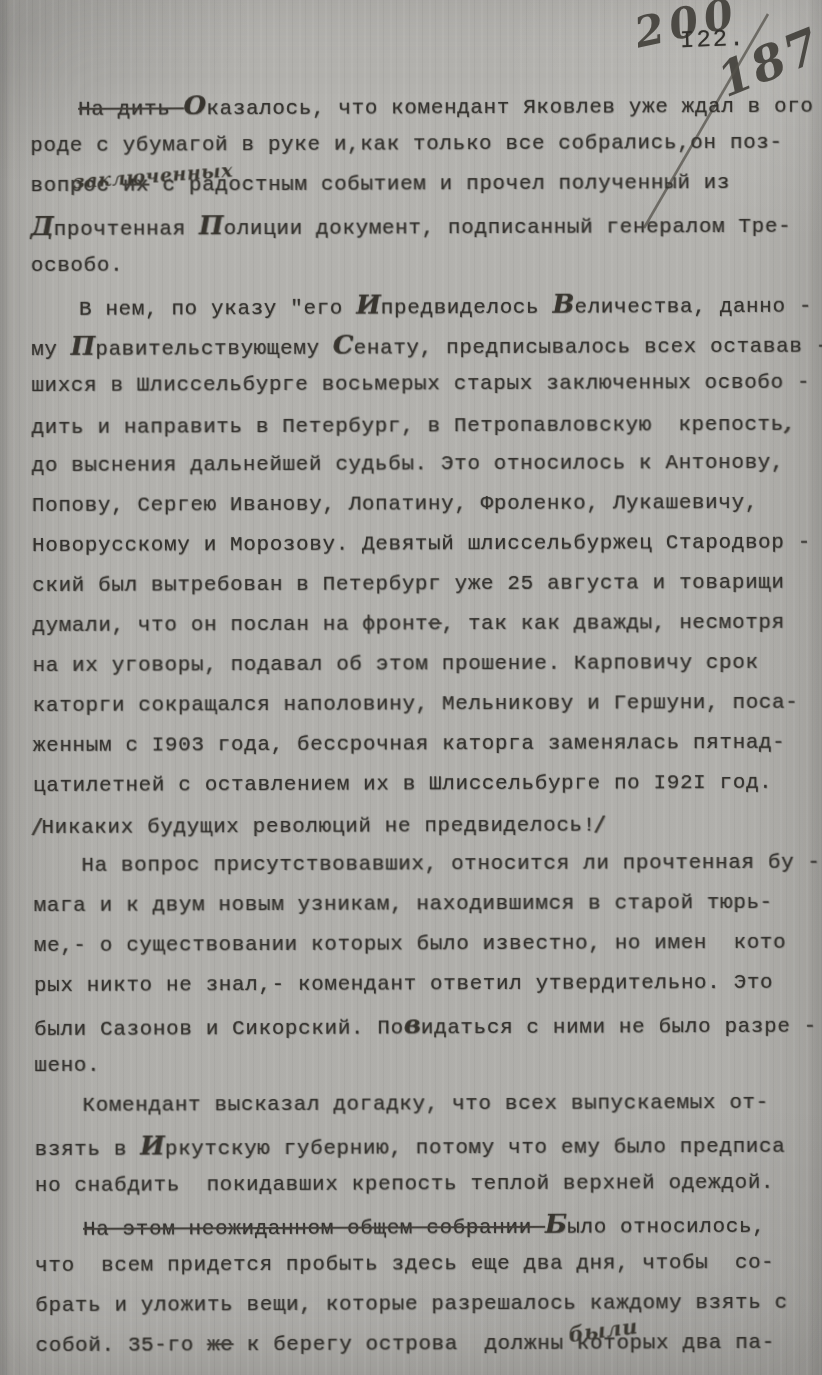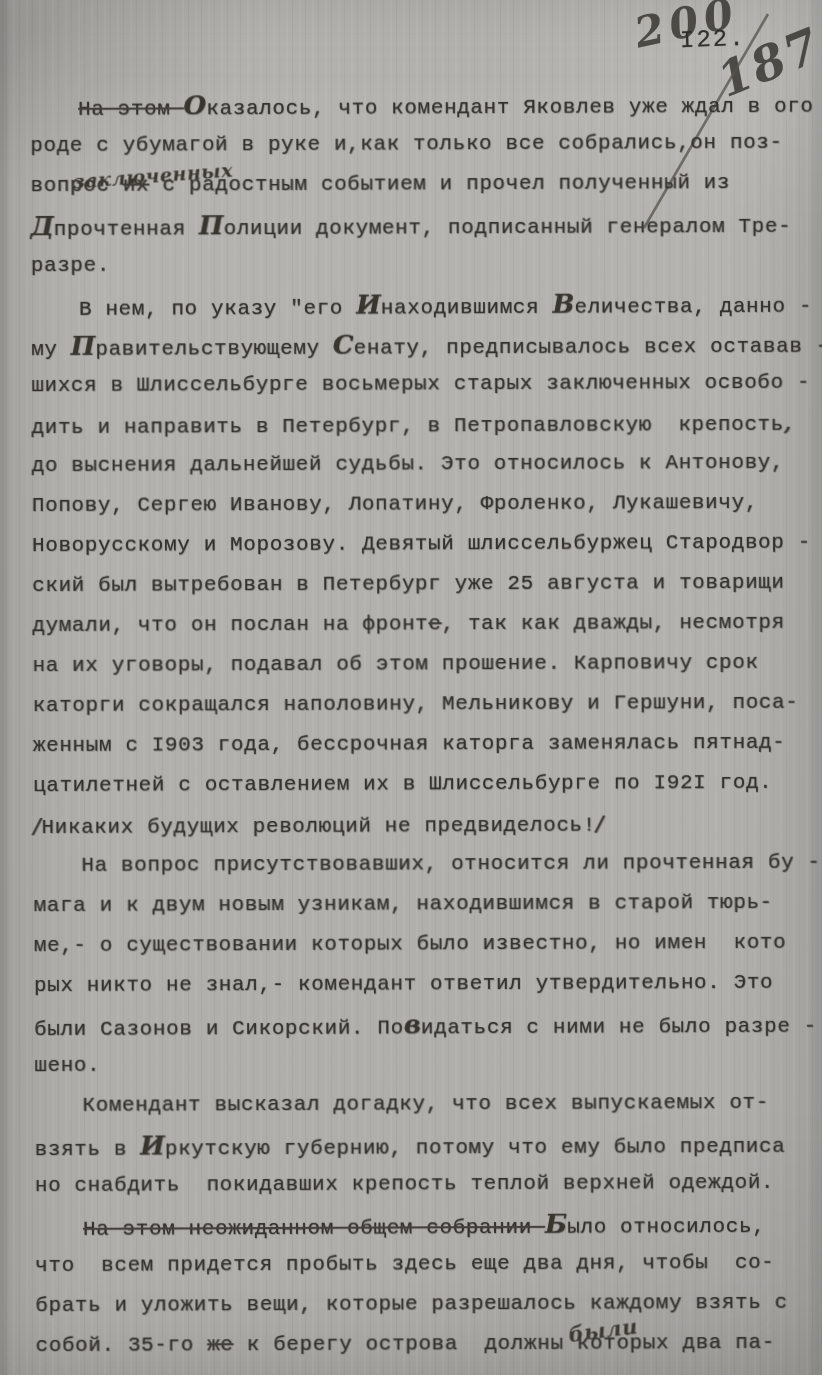--- a/index.html
+++ b/index.html
@@ -70,27 +70,27 @@
 
   <div class="hand-note hand-200">200</div>
   <div class="typed-num">I22.</div>
   <div class="hand-note hand-187">187</div>
   <svg class="slash" width="200" height="240">
     <line x1="168" y1="14" x2="44" y2="228" stroke="#55524b" stroke-width="2.6" opacity="0.75"></line>
   </svg>
 
   <div class="textblock">
 
-    <div class="line indent"><span class="strike">На этом </span><span class="hc">О</span><span>казалось, что комендант Яковлев уже ждал в ого</span></div>
+    <div class="line indent"><span class="strike">На дить </span><span class="hc">О</span><span>казалось, что комендант Яковлев уже ждал в ого</span></div>
     <div class="line"><span>роде с убумагой в руке и,как только все собрались,он поз-</span></div>
     <div class="line"><span>вопрос </span><span class="rel"><span class="strike">их</span><span class="ins ins-zakl">заключенных</span></span><span> с радостным событием и прочел полученный из</span></div>
     <div class="line"><span class="hc">Д</span><span>прочтенная </span><span class="hc">П</span><span>олиции документ, подписанный генералом Тре-</span></div>
-    <div class="line"><span>разре.</span></div>
+    <div class="line"><span>освобо.</span></div>
 
-    <div class="line indent"><span>В нем, по указу "его </span><span class="hc">И</span><span>находившимся </span><span class="hc">В</span><span>еличества, данно -</span></div>
+    <div class="line indent"><span>В нем, по указу "его </span><span class="hc">И</span><span>предвиделось </span><span class="hc">В</span><span>еличества, данно -</span></div>
     <div class="line"><span>му </span><span class="hc">П</span><span>равительствующему </span><span class="hc">С</span><span>енату, предписывалось всех оставав -</span></div>
     <div class="line"><span>шихся в Шлиссельбурге восьмерых старых заключенных освобо -</span></div>
     <div class="line"><span>дить и направить в Петербург, в Петропавловскую  крепость</span><span class="hand">,</span></div>
     <div class="line"><span>до выснения дальнейшей судьбы. Это относилось к Антонову,</span></div>
     <div class="line"><span>Попову, Сергею Иванову, Лопатину, Фроленко, Лукашевичу,</span></div>
     <div class="line"><span>Новорусскому и Морозову. Девятый шлиссельбуржец Стародвор -</span></div>
     <div class="line"><span>ский был вытребован в Петербург уже 25 августа и товарищи</span></div>
     <div class="line"><span>думали, что он послан на фронт</span><span class="strike">е</span><span>, так как дважды, несмотря</span></div>
     <div class="line"><span>на их уговоры, подавал об этом прошение. Карповичу срок</span></div>
     <div class="line"><span>каторги сокращался наполовину, Мельникову и Гершуни, поса-</span></div>

